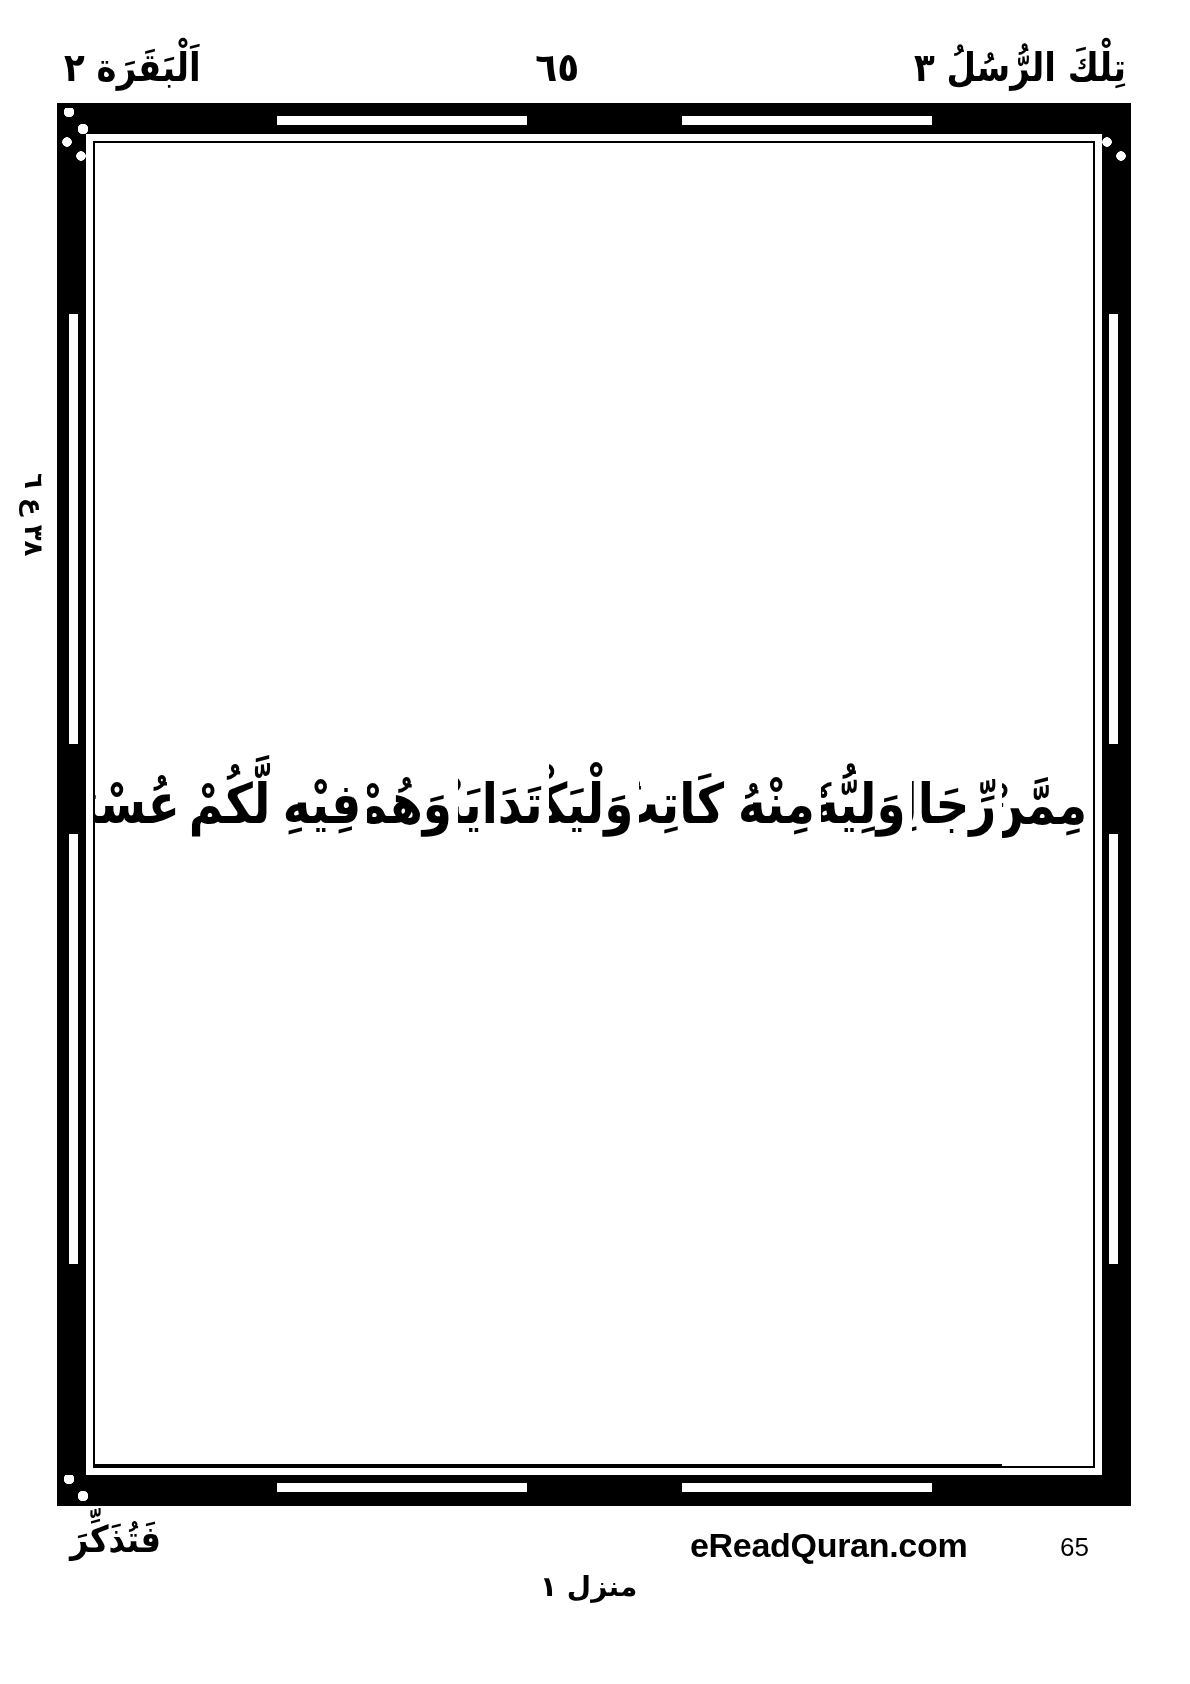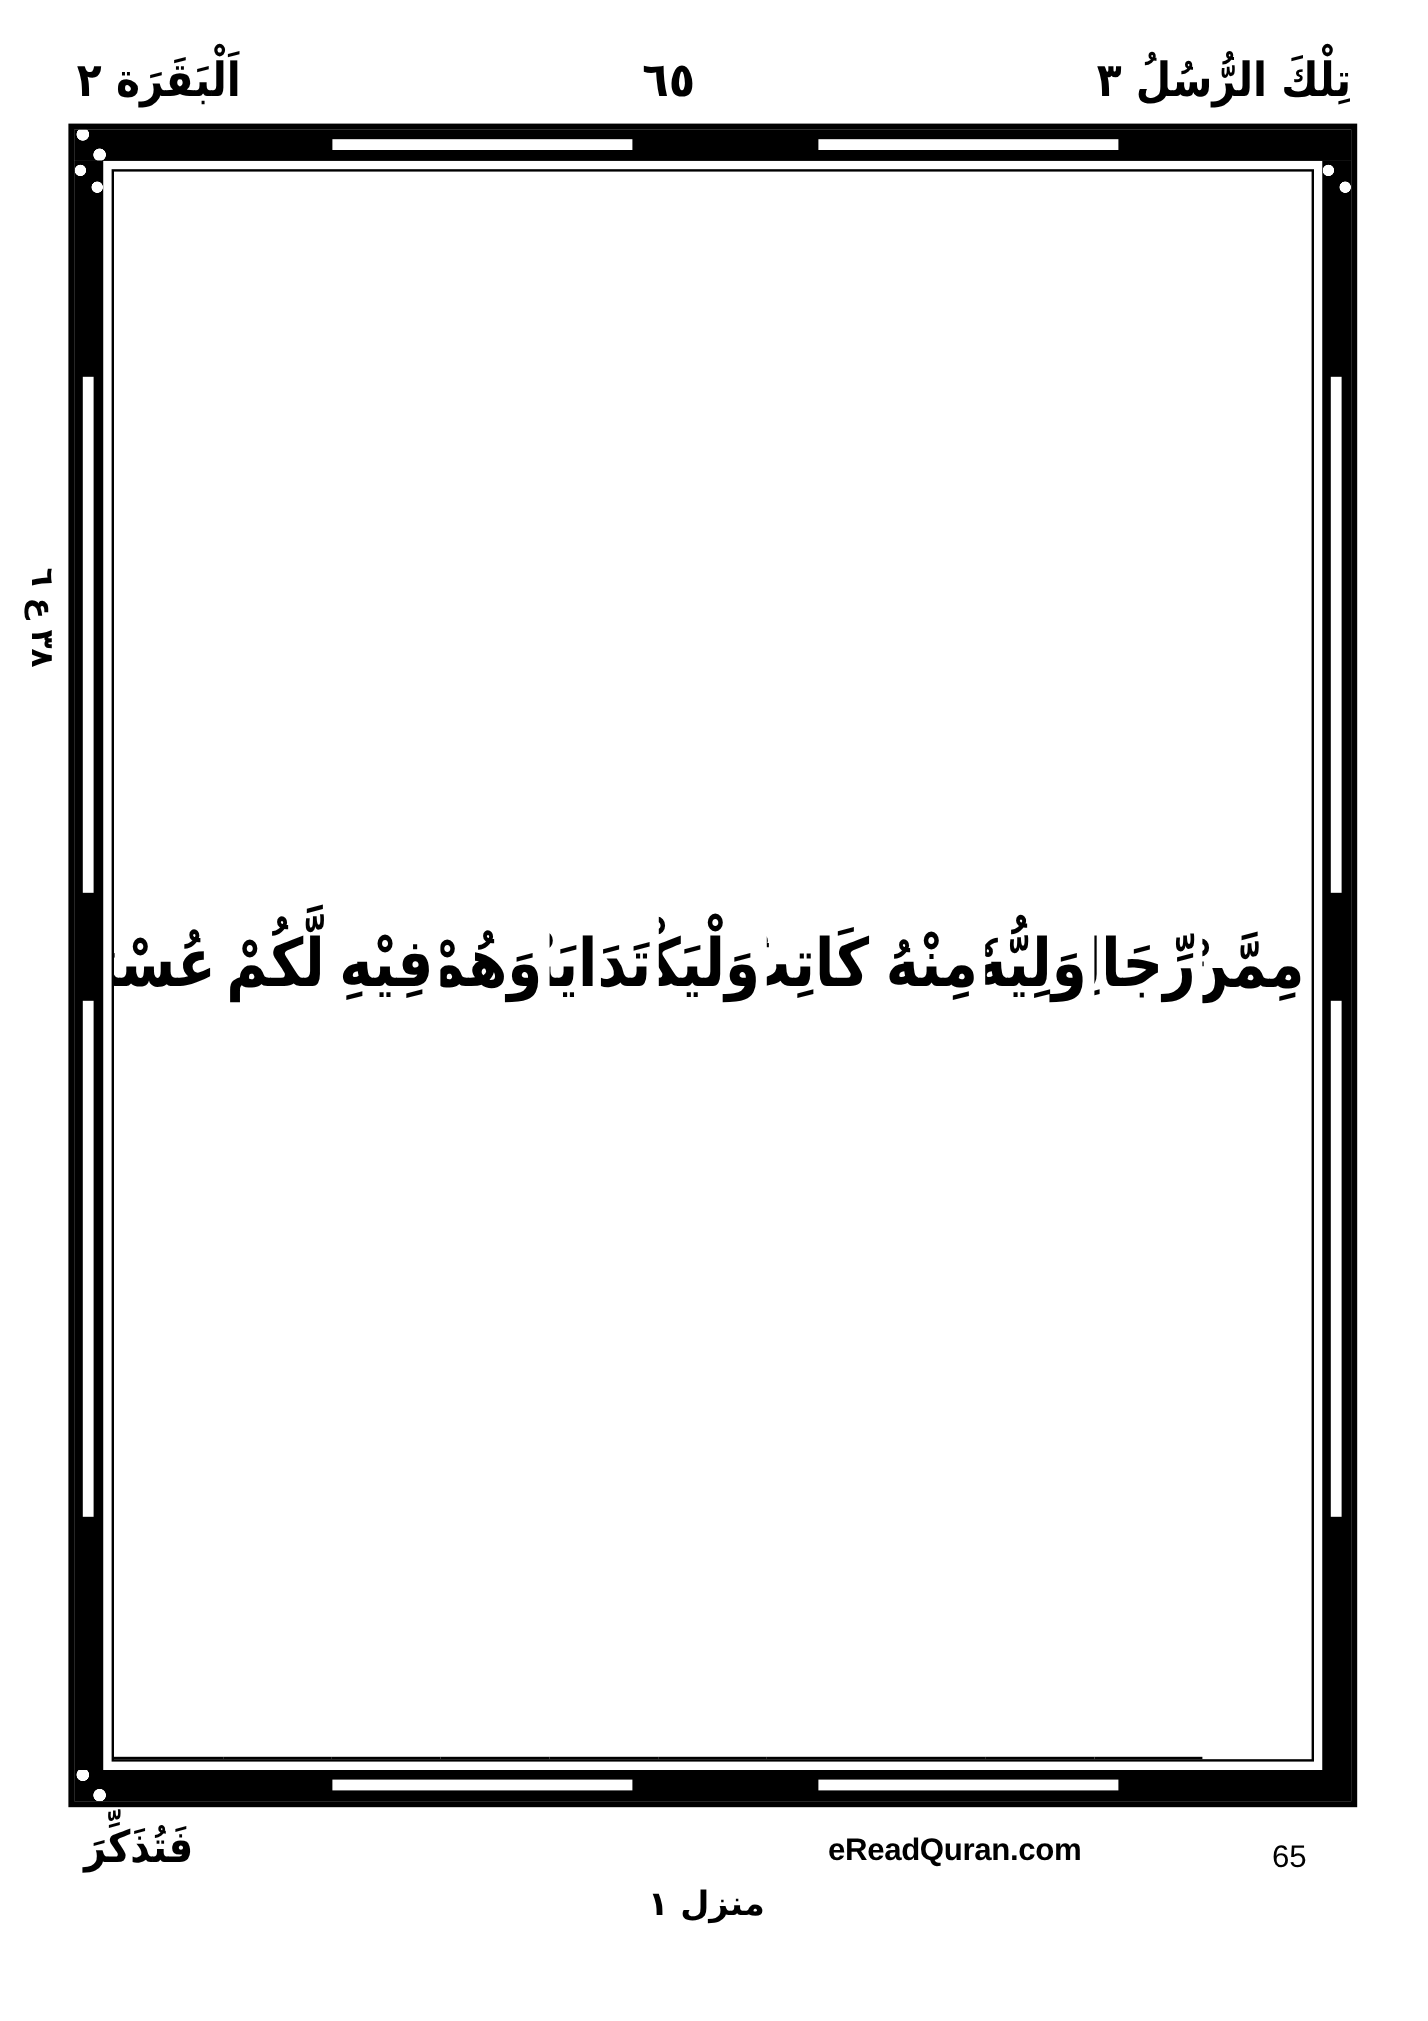--- a/index.html
+++ b/index.html
@@ -147,21 +147,21 @@
     font-size:32px;font-weight:700;direction:rtl;
     transform:scaleY(1.15);
   }
   .f-manzil{
     position:absolute;left:540px;top:2px;
     font-size:28px;font-weight:600;direction:rtl;margin-top:48px;
   }
   .f-site{
     position:absolute;left:690px;top:6px;
     font-family:"Liberation Sans",sans-serif;
-    font-size:26px;font-weight:700;
+    font-size:34px;font-weight:700;
     letter-spacing:-0.3px;
   }
   .f-page{
     position:absolute;left:1060px;top:12px;
     font-family:"Liberation Sans",sans-serif;
     font-size:26px;font-weight:400;
   }
 </style>
 </head>
 <body>

